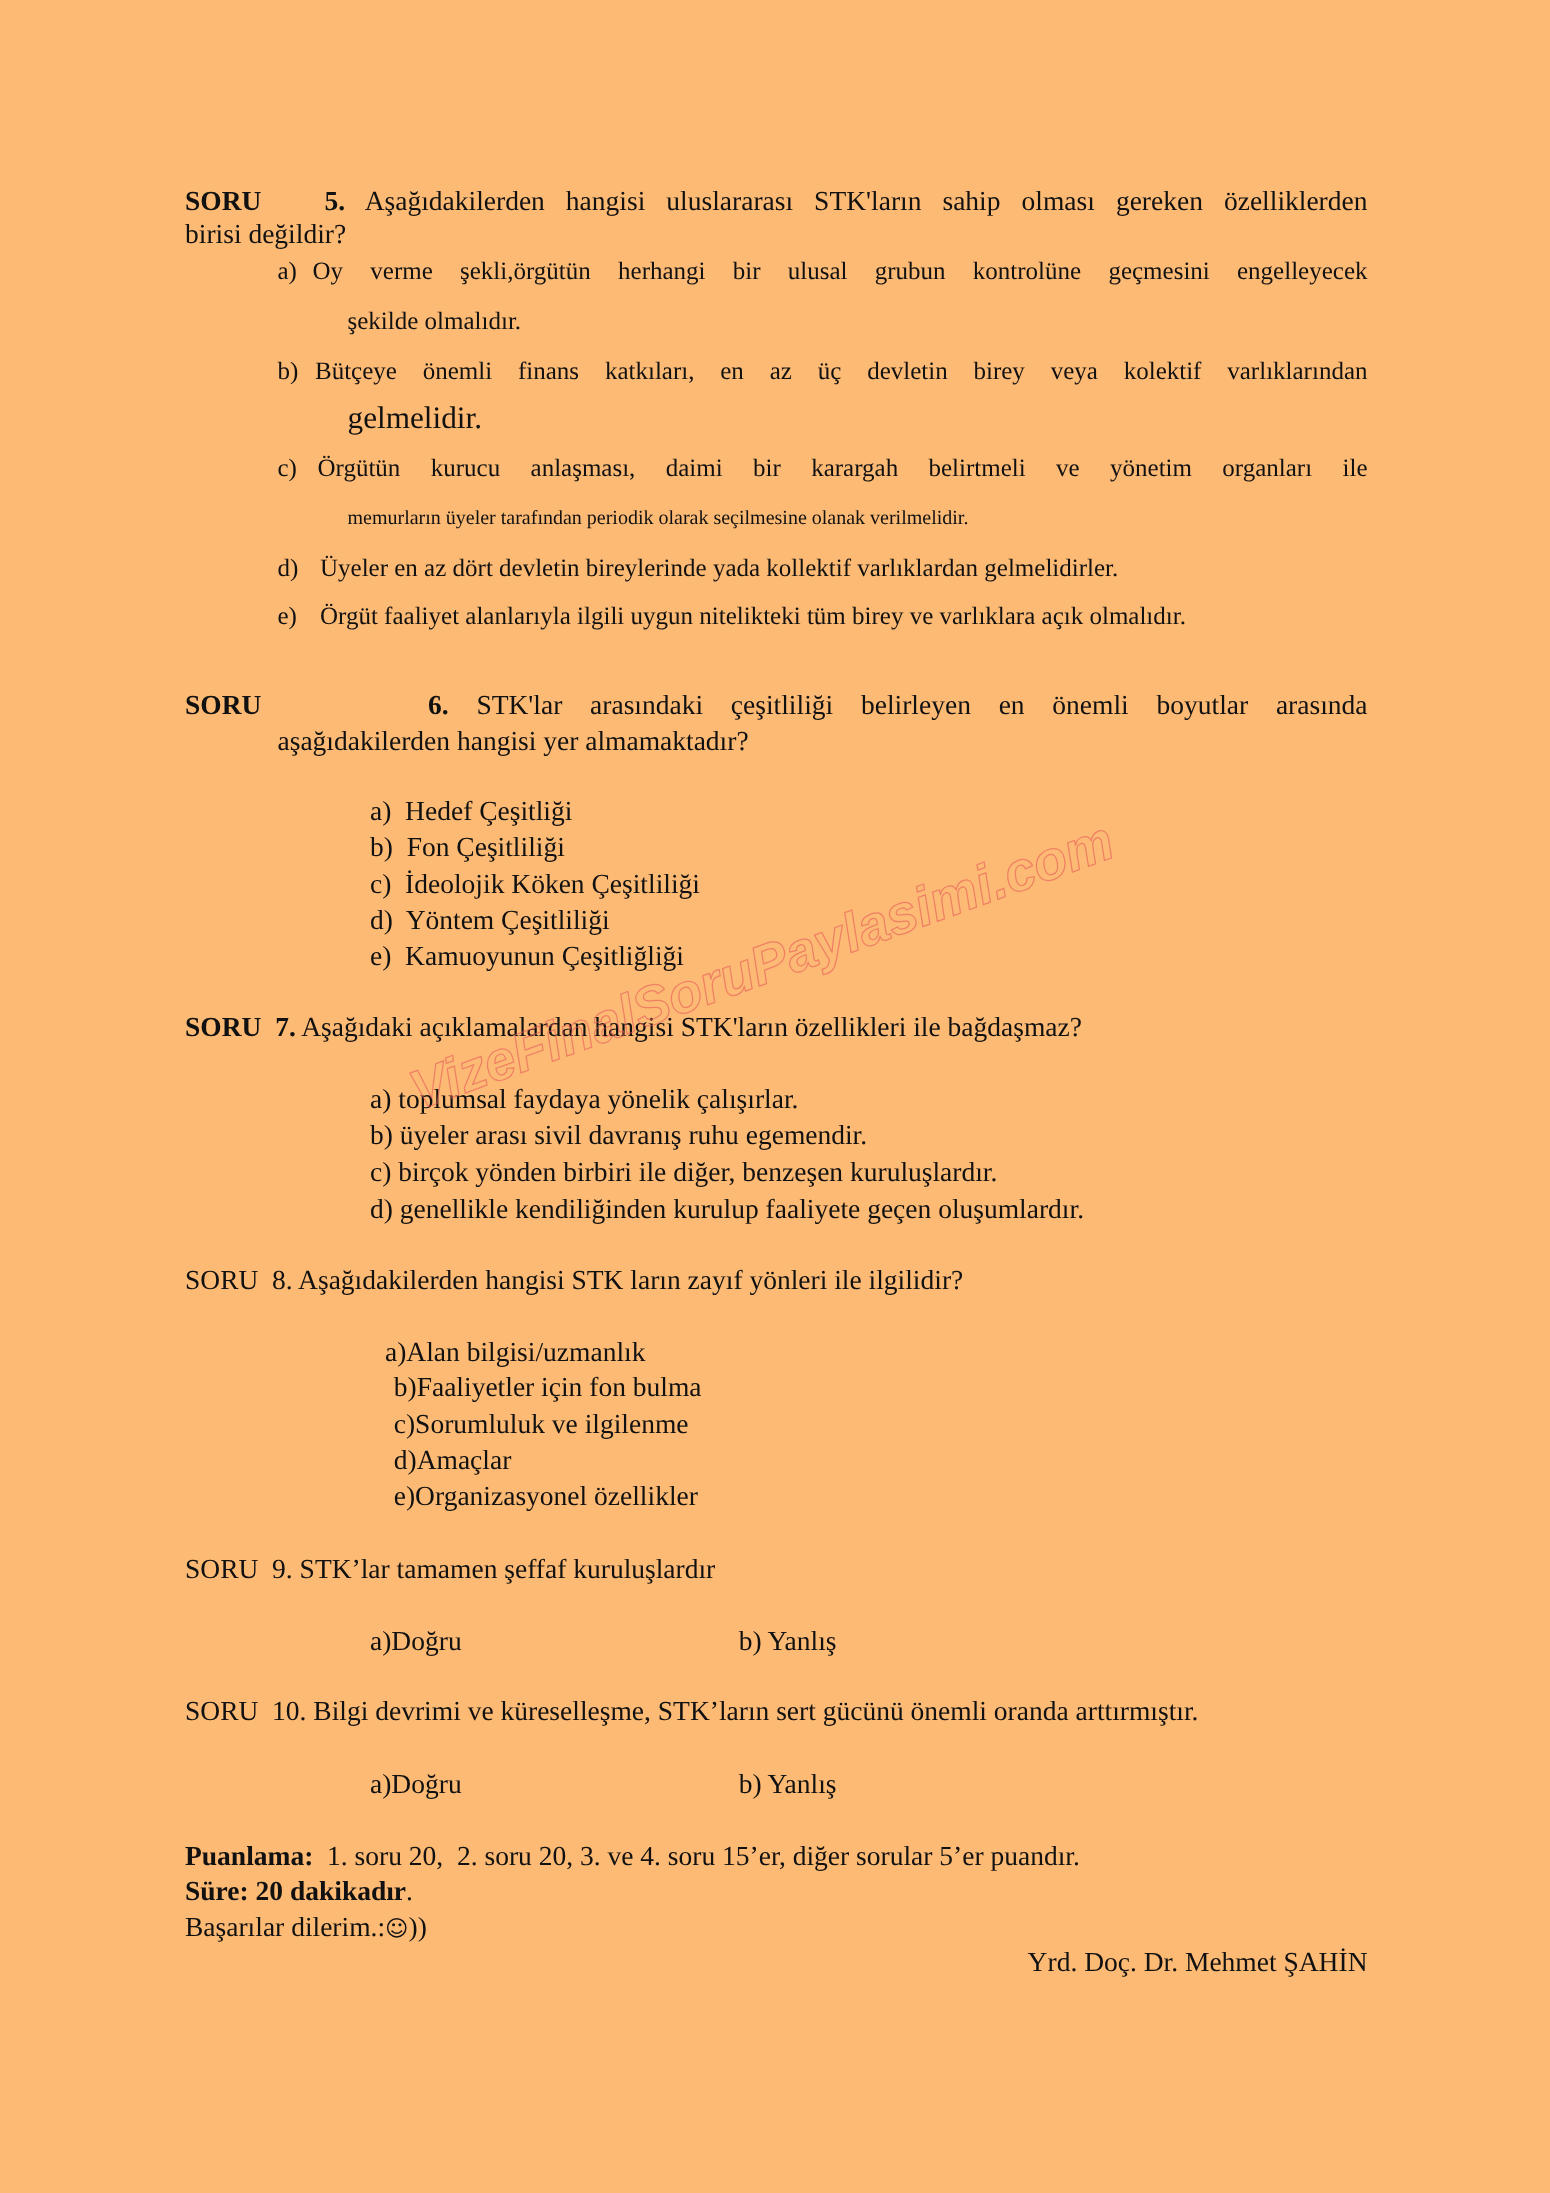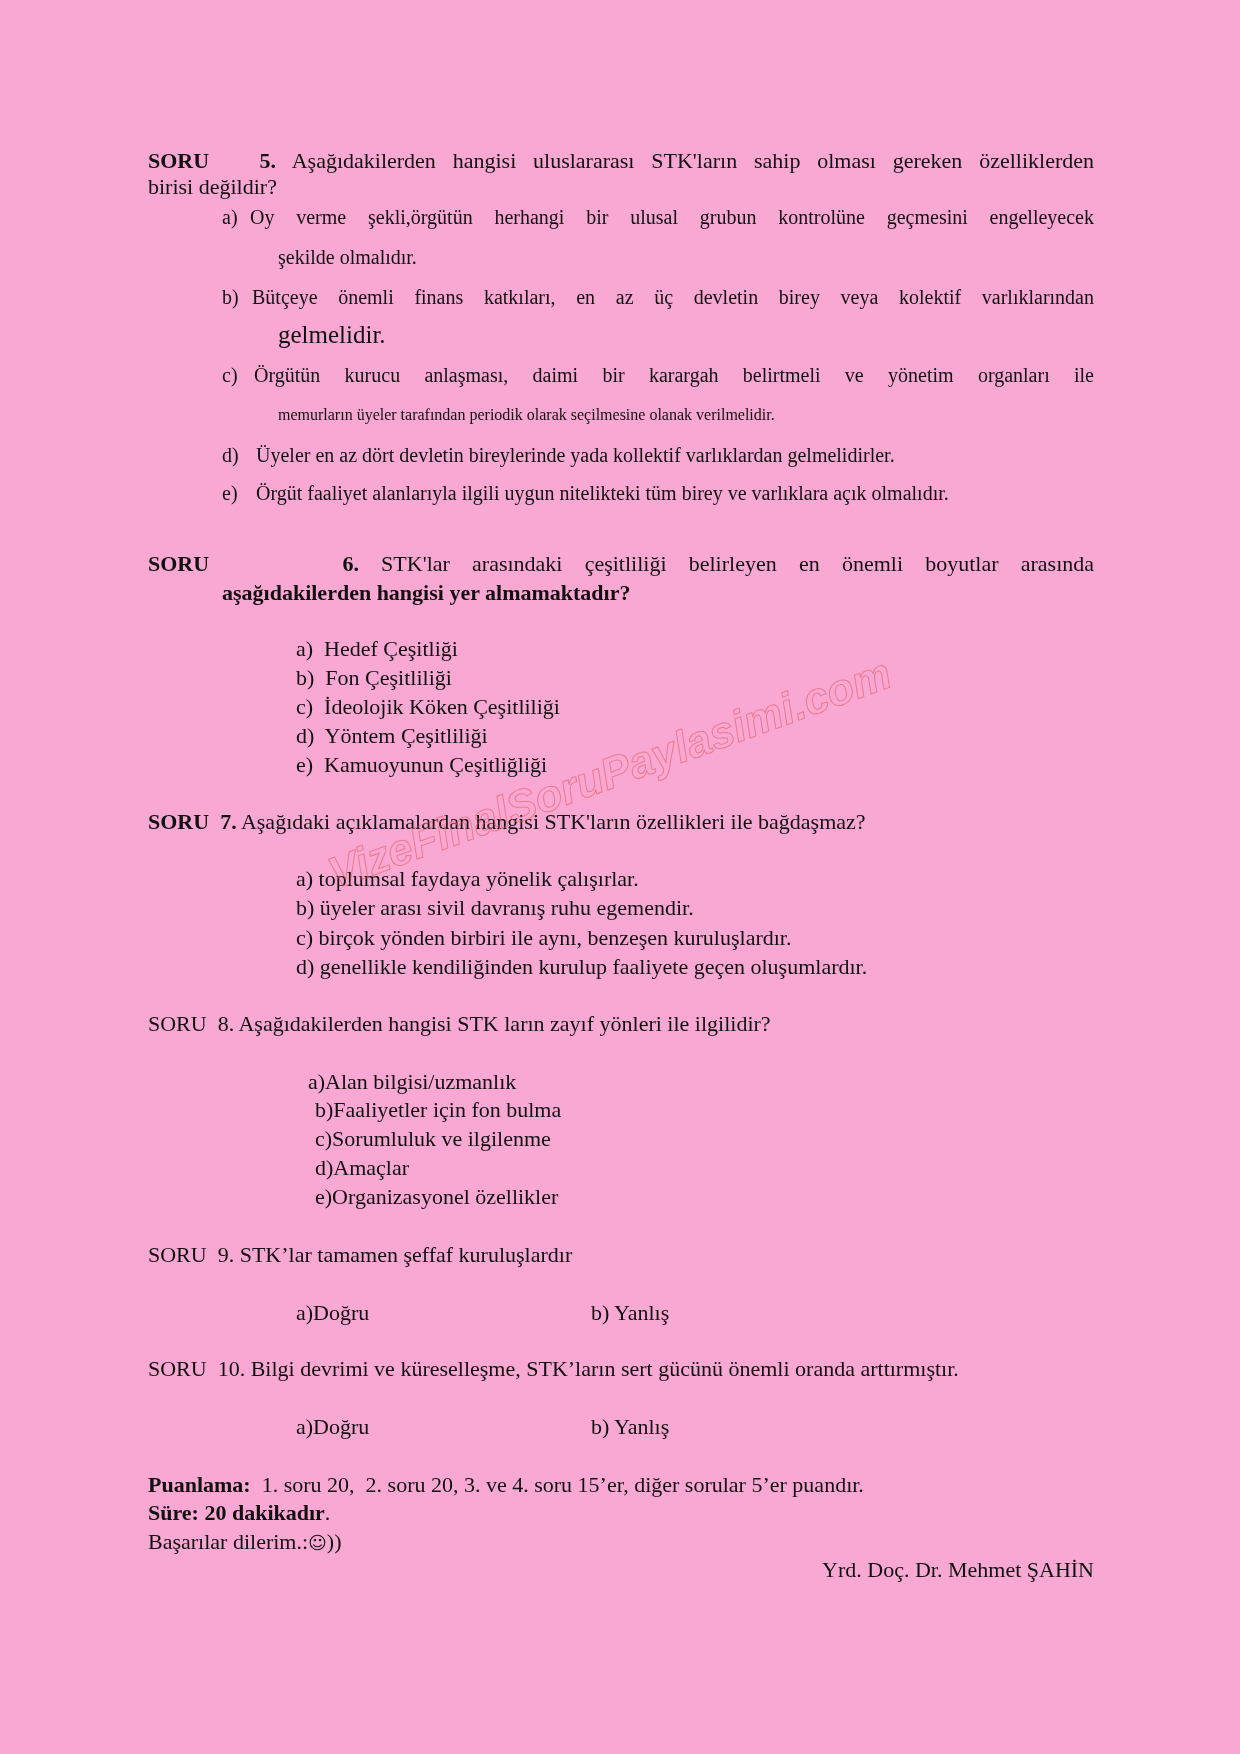--- a/index.html
+++ b/index.html
@@ -1,18 +1,18 @@
 <!DOCTYPE html>
 <html><head>
   <meta charset="utf-8">
   <style>
     html, body { margin: 0; padding: 0; background: #ffffff; }
     body { width: 1240px; height: 1754px; position: relative; overflow: hidden;
            font-family: "Liberation Serif", "DejaVu Serif", serif; color: #111111; }
-    .page { position: absolute; left: 0; top: 0; width: 1240px; height: 1754px; background: #f9a8d4; }
+    .page { position: absolute; left: 0; top: 0; width: 1240px; height: 1754px; background: #fdba74; }
     .line { position: absolute; white-space: nowrap; font-size: 22px; line-height: 26px; }
     .just { text-align: justify; text-align-last: justify; white-space: normal; }
     b { font-weight: bold; }
     .watermark {
       position: absolute; left: 330px; top: 850px; width: 620px;
       font-family: "Liberation Sans", "DejaVu Sans", sans-serif;
       font-weight: bold; font-style: italic; font-size: 44px; line-height: 50px;
       color: transparent; -webkit-text-stroke: 1px rgba(230, 90, 90, 0.55);
       transform: rotate(-20deg); transform-origin: left center;
       white-space: nowrap; pointer-events: none; letter-spacing: 0px;
@@ -48,37 +48,37 @@
 
     <div class="line" style="left:222px; top:480px; font-size:20px;">e)</div>
     <div class="line" style="left:256px; top:480px; font-size:20px;">Örgüt faaliyet alanlarıyla ilgili uygun nitelikteki tüm birey ve varlıklara açık olmalıdır.</div>
   </div>
 
   <div>
     <div class="line just" style="left:148px; top:551px; width:946px;">
       <b>SORU</b>&nbsp;&nbsp;&nbsp;&nbsp;&nbsp;&nbsp;<b>6.</b>
       <span>STK'lar arasındaki çeşitliliği belirleyen en önemli boyutlar arasında</span>
     </div>
-    <div class="line" style="left:222px; top:580px;font-weight:bold;">aşağıdakilerden hangisi yer almamaktadır?</div>
+    <div class="line" style="left:222px; top:580px;">aşağıdakilerden hangisi yer almamaktadır?</div>
 
     <div class="line" style="left:296px; top:636px;"><span>a)</span>&nbsp; <span>Hedef Çeşitliği</span></div>
     <div class="line" style="left:296px; top:665px;"><span>b)</span>&nbsp; <span>Fon Çeşitliliği</span></div>
     <div class="line" style="left:296px; top:694px;"><span>c)</span>&nbsp; <span>İdeolojik Köken Çeşitliliği</span></div>
     <div class="line" style="left:296px; top:723px;"><span>d)</span>&nbsp; <span>Yöntem Çeşitliliği</span></div>
     <div class="line" style="left:296px; top:752px;"><span>e)</span>&nbsp; <span>Kamuoyunun Çeşitliğliği</span></div>
   </div>
 
   <div>
     <div class="line" style="left:148px; top:809px;">
       <b>SORU</b>&nbsp;&nbsp;<b>7.</b>
       <span>Aşağıdaki açıklamalardan hangisi STK'ların özellikleri ile  bağdaşmaz?</span>
     </div>
     <div class="line" style="left:296px; top:866px;">a) toplumsal faydaya yönelik çalışırlar.</div>
     <div class="line" style="left:296px; top:895px;">b) üyeler arası sivil davranış ruhu egemendir.</div>
-    <div class="line" style="left:296px; top:925px;">c) birçok yönden birbiri ile aynı, benzeşen kuruluşlardır.</div>
+    <div class="line" style="left:296px; top:925px;">c) birçok yönden birbiri ile diğer, benzeşen kuruluşlardır.</div>
     <div class="line" style="left:296px; top:954px;">d) genellikle kendiliğinden kurulup faaliyete geçen oluşumlardır.</div>
   </div>
 
   <div>
     <div class="line" style="left:148px; top:1011px; white-space:pre;">SORU  8. Aşağıdakilerden hangisi STK ların zayıf yönleri ile ilgilidir?</div>
     <div class="line" style="left:308px; top:1069px;">a)Alan bilgisi/uzmanlık</div>
     <div class="line" style="left:315px; top:1097px;">b)Faaliyetler için fon bulma</div>
     <div class="line" style="left:315px; top:1126px;">c)Sorumluluk ve ilgilenme</div>
     <div class="line" style="left:315px; top:1155px;">d)Amaçlar</div>
     <div class="line" style="left:315px; top:1184px;">e)Organizasyonel özellikler</div>

